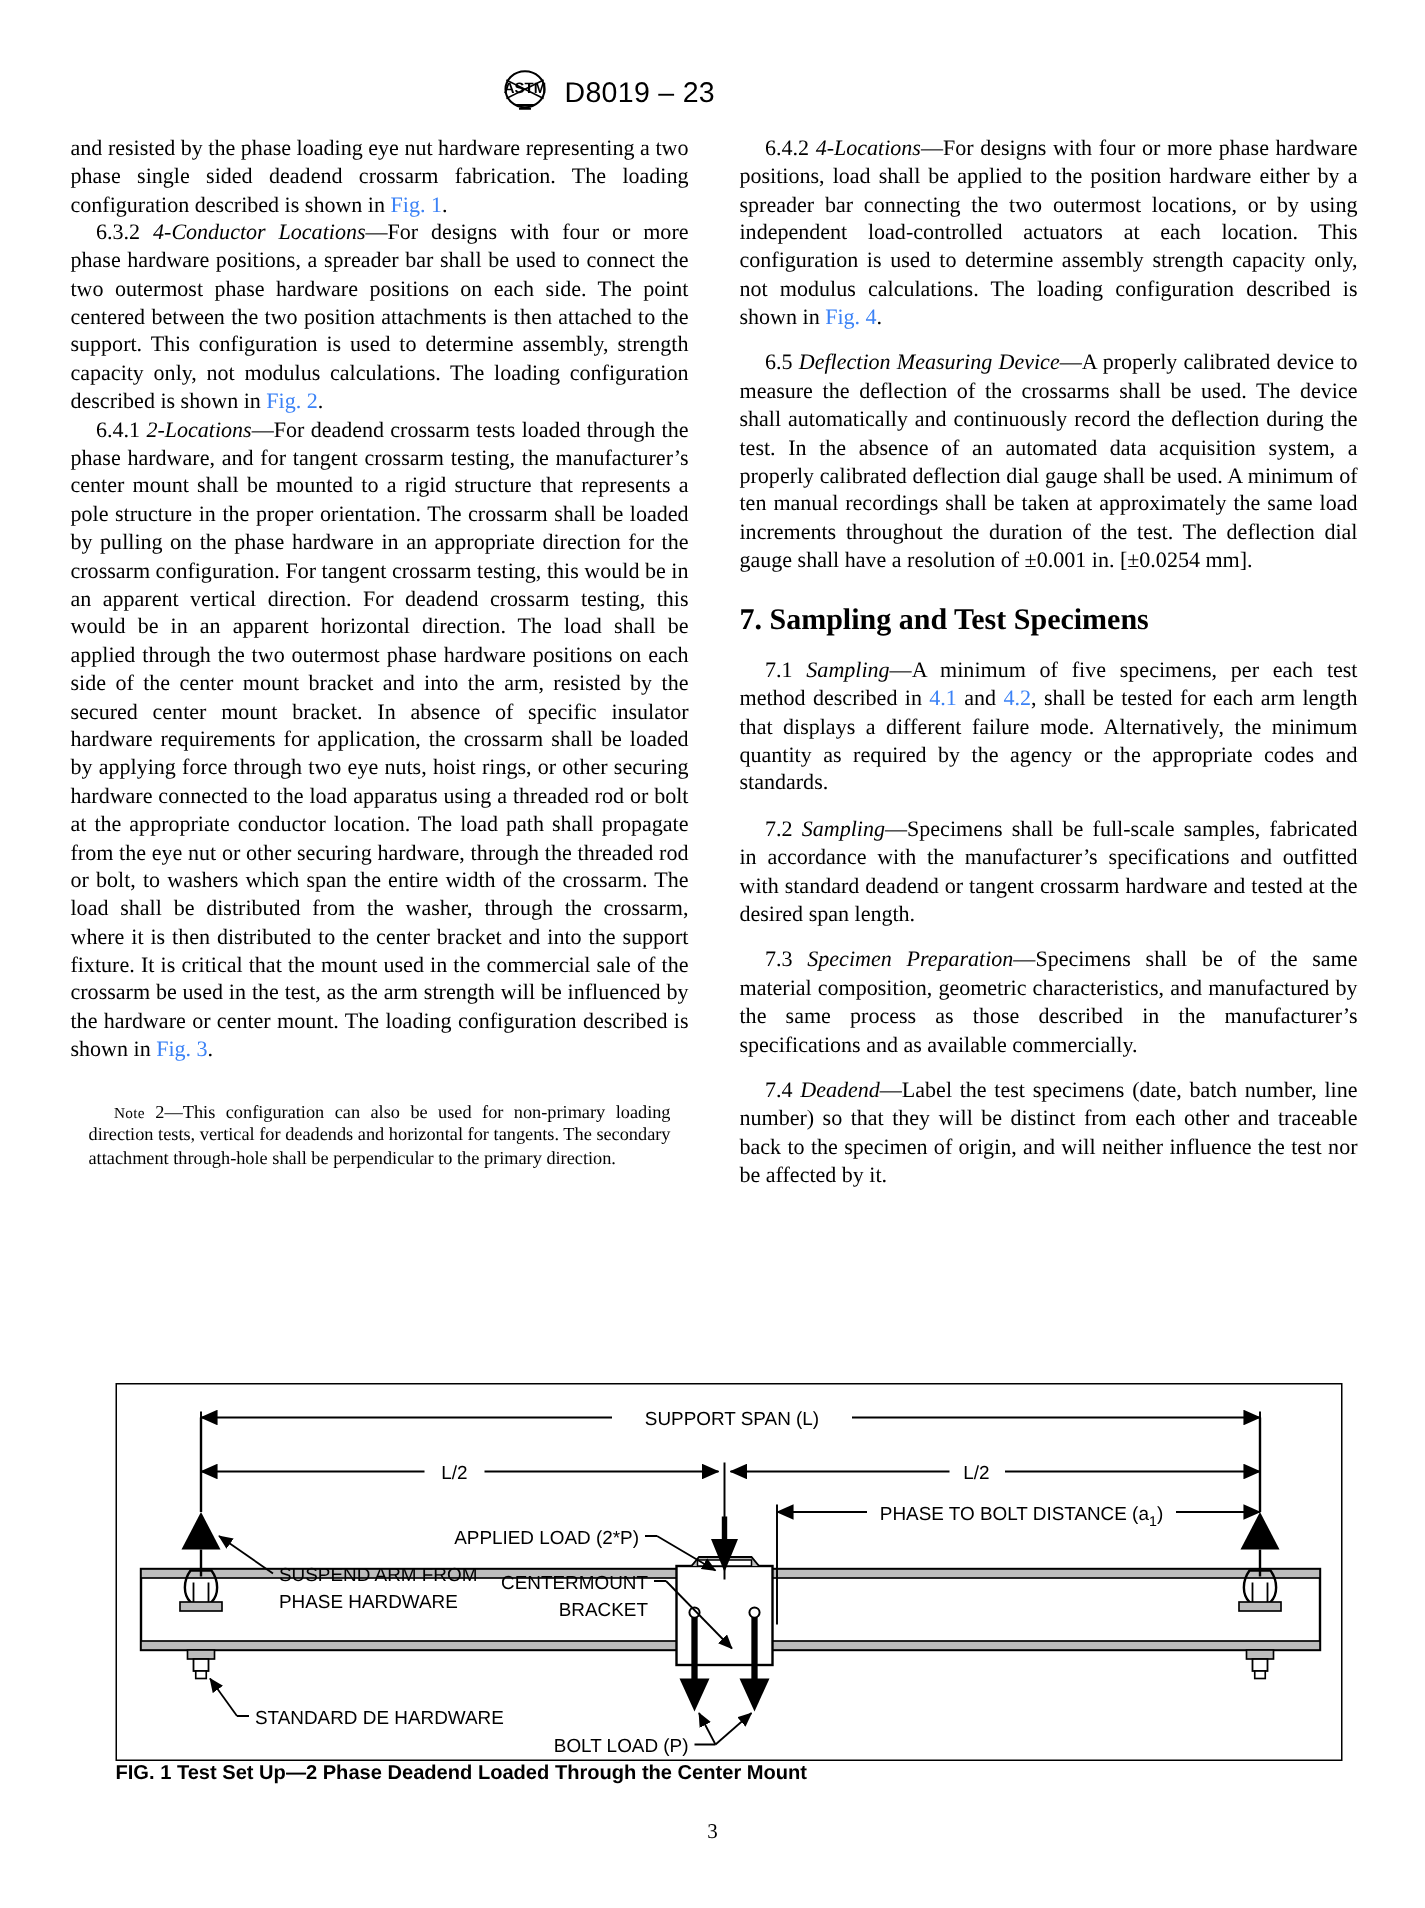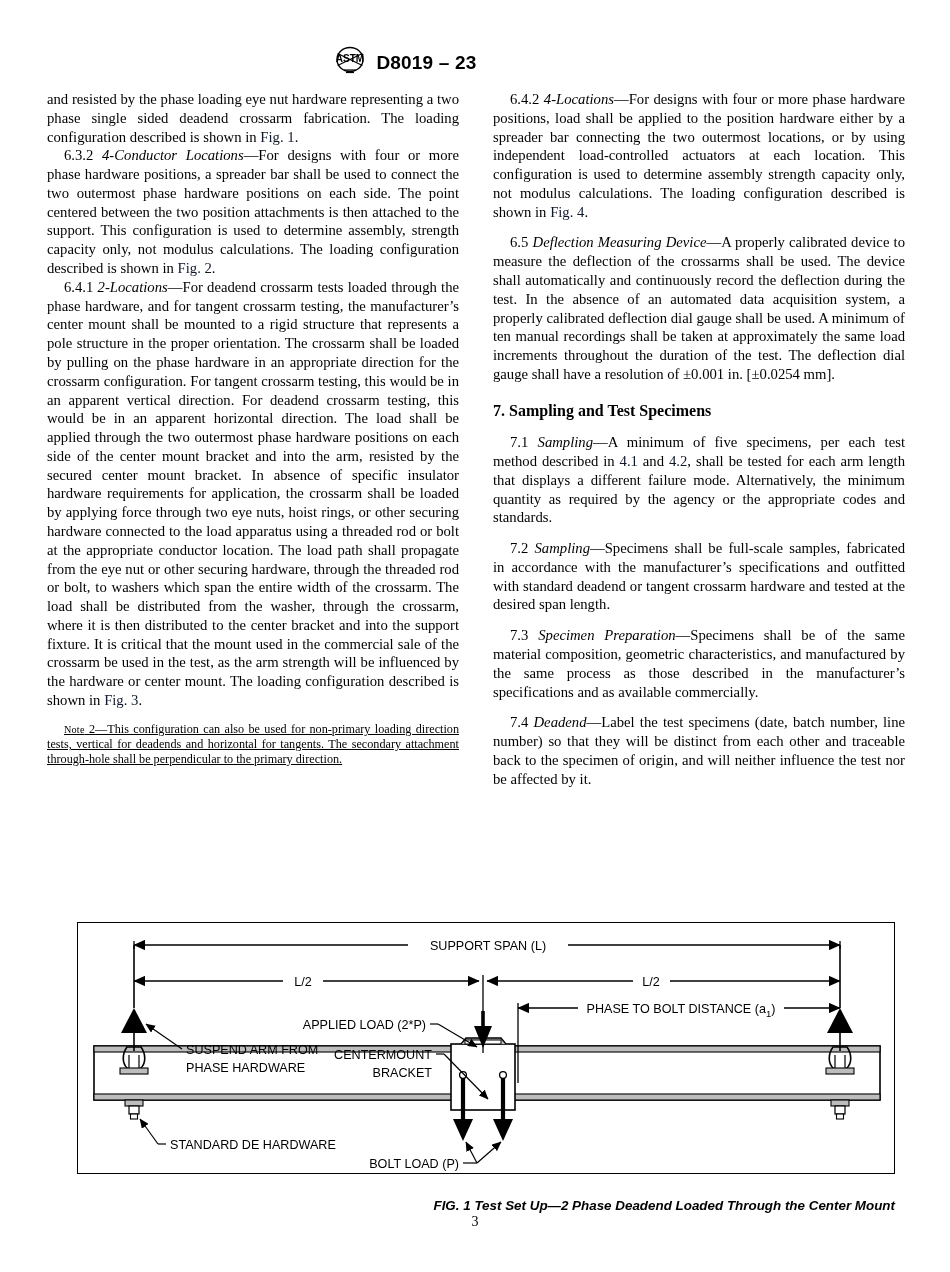--- a/index.html
+++ b/index.html
@@ -34,21 +34,21 @@
     gap: 9px;
   }
   .astm-logo {
     width: 34px;
     height: 28px;
     flex: 0 0 auto;
   }
   .doc-id {
     font-family: "Liberation Sans", "DejaVu Sans", sans-serif;
     font-size: 19px;
-    font-weight: bold;
+    font-weight: normal;
     letter-spacing: 0.2px;
   }
 
   
   .columns {
     position: absolute;
     top: 90px;
     left: 47px;
     width: 858px;
     display: flex;
@@ -66,36 +66,35 @@
     hyphens: none;
   }
   p.indent {
     text-indent: 17px;
   }
   .gap-m { height: 12px; }
   .gap-l { height: 17px; }
 
   i, .it { }
   .ref {
-    color: #0f172a;
+    color: #3b82f6;
   }
   .sec-head {
     font-family: "Liberation Serif", "DejaVu Serif", serif;
-    font-size: 16px;
+    font-size: 20px;
     font-weight: bold;
     margin: 0;
     text-align: left;
   }
   .note {
     font-size: 12.2px;
     line-height: 1.24;
     text-align: justify;
-    margin: 0;
+    margin: 12px;
     text-indent: 17px;
-    text-decoration: underline;
   }
   .nd { font-size: 10.2px; letter-spacing: .2px;}
 
   
   .figure-wrap {
     position: absolute;
     left: 65px;
     top: 922px;
     width: 818px;
     padding-left: 12px;
@@ -103,26 +102,25 @@
   .figure-box {
     border: 1.4px solid #000;
     width: 818px;
     height: 252px;
     box-sizing: border-box;
     background: #fff;
     position: relative;
   }
   .fig-caption {
     width: 818px;
-    text-align: right;
+    text-align: left;
     font-family: "Liberation Sans", "DejaVu Sans", sans-serif;
     font-size: 13.4px;
     font-weight: bold;
-    margin-top: 24px;
-    font-style: italic;
+    margin-top: 0;
   }
   .page-num {
     position: absolute;
     bottom: 42px;
     left: 0;
     width: 950px;
     text-align: center;
     font-size: 14px;
   }
   svg text {

